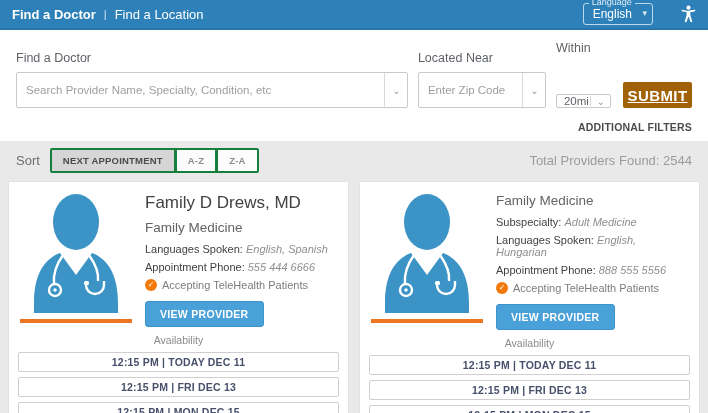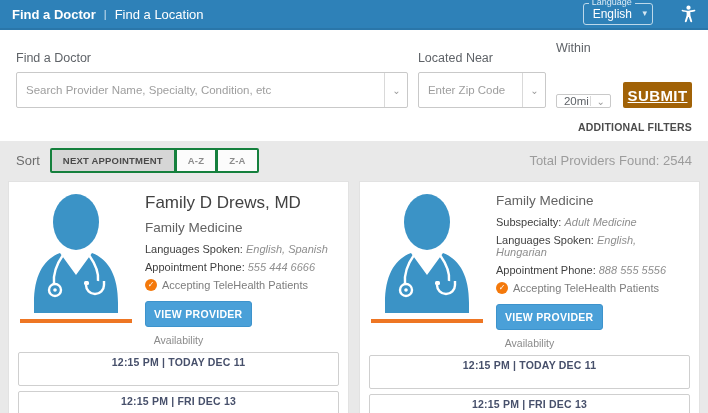--- a/index.html
+++ b/index.html
@@ -110,29 +110,29 @@
   .check-icon {
     width: 12px; height: 12px; border-radius: 50%; background: #f4790b;
     color: #fff; font-size: 8px; line-height: 12px; text-align: center;
     margin-right: 5px; flex-shrink: 0;
   }
   .telehealth-text { font-size: 11px; color: #7d7d7d; }
   .view-btn {
     display: inline-block; background: #4aa0d8; border: 1px solid #3d93cc;
     color: #fff; font-family: "Liberation Sans", sans-serif;
     font-size: 10.5px; font-weight: bold; letter-spacing: .3px;
-    padding: 6px 8px; border-radius: 3px; cursor: pointer;
+    padding: 6px 14px; border-radius: 3px; cursor: pointer;
   }
 
   
   .availability { padding: 7px 9px 9px; }
   .avail-label { text-align: center; font-size: 10.5px; color: #8b8b8b; margin-bottom: 6px; }
   .slot-btn {
     border: 1px solid #cfcfcf; border-radius: 2px; background: #fff;
-    height: 34px; line-height: 19px; text-align: center;
+    height: 20px; line-height: 19px; text-align: center;
     font-size: 10.5px; font-weight: bold; color: #47506b;
     margin-bottom: 5px; cursor: pointer; letter-spacing: .2px;
   }
   .slot-btn:last-child { margin-bottom: 0; }
 </style>
 </head>
 <body>
 
 <div class="page">
 

